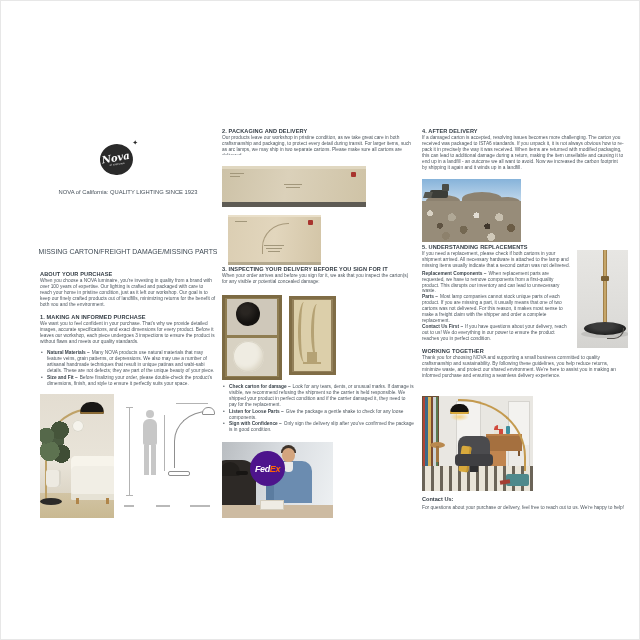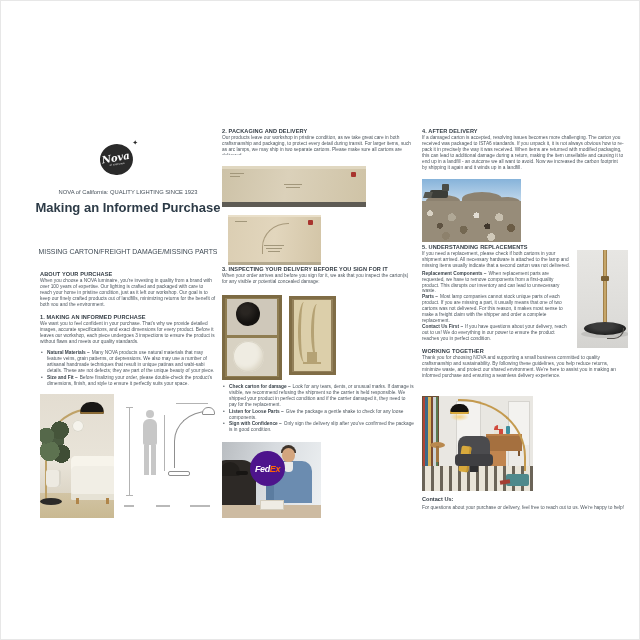--- a/index.html
+++ b/index.html
@@ -181,21 +181,20 @@
   <div class="abs logo-wrap" style="left:98px;top:139px;">
     <div class="logo-oval">
       <span class="logo-brand">Nova</span>
       <span class="logo-sub">of california</span>
     </div>
     <span class="logo-spark">✦</span>
   </div>
 
   <div class="abs center" style="left:24px;top:189px;width:208px;font-size:5.8px;color:#454f59;">NOVA of California: QUALITY LIGHTING SINCE 1923</div>
 
-  <div class="abs center" style="left:16px;top:200px;width:224px;font-size:13px;font-weight:bold;color:#2d3b47;">Making an Informed Purchase</div>
 
 
   <div class="abs center" style="left:16px;top:248px;width:224px;font-size:6.9px;color:#3e4953;">MISSING CARTON/FREIGHT DAMAGE/MISSING PARTS</div>
 
   <div class="abs h" style="left:40px;top:271px;width:176px;">ABOUT YOUR PURCHASE</div>
   <div class="abs small clip" style="left:40px;top:278px;width:176px;height:28px;">When you choose a NOVA luminaire, you're investing in quality from a brand with over 100 years of expertise. Our lighting is crafted and packaged with care to reach your home in pristine condition, just as it left our workshop. Our goal is to keep our finely crafted products out of landfills, minimizing returns for the benefit of both you and the environment.</div>
 
   <div class="abs h" style="left:40px;top:314px;width:176px;">1. MAKING AN INFORMED PURCHASE</div>
   <div class="abs small clip" style="left:40px;top:321px;width:176px;height:26px;">We want you to feel confident in your purchase. That's why we provide detailed images, accurate specifications, and exact dimensions for every product. Before it leaves our workshop, each piece undergoes 3 inspections to ensure the product is without flaws and meets our quality standards.</div>
 
@@ -281,21 +280,21 @@
       <strong>Check carton for damage –</strong><span>Look for any tears, dents, or unusual marks. If damage is visible, we recommend refusing the shipment so the carrier is held responsible. We shipped your product in perfect condition and if the carrier damaged it, they need to pay for the replacement.</span>
     </div>
     <div class="bullet">
       <strong>Listen for Loose Parts –</strong><span>Give the package a gentle shake to check for any loose components.</span>
     </div>
     <div class="bullet">
       <strong>Sign with Confidence –</strong><span>Only sign the delivery slip after you've confirmed the package is in good condition.</span>
     </div>
   </div>
 
-  <div class="ph fedex" style="left:222px;top:442px;width:99px;height:76px;">
+  <div class="ph fedex" style="left:222px;top:442px;width:99px;height:76px;padding-left:12px;">
     <div class="fx-man1">
       <div class="fx-cap"></div>
       <div class="fx-capb"></div>
     </div>
     <div class="fx-shirt"></div>
     <div class="fx-tee"></div>
     <div class="fx-hair2"></div>
     <div class="fx-head2"></div>
     <div class="fx-counter"></div>
     <div class="fx-pkg"></div>

